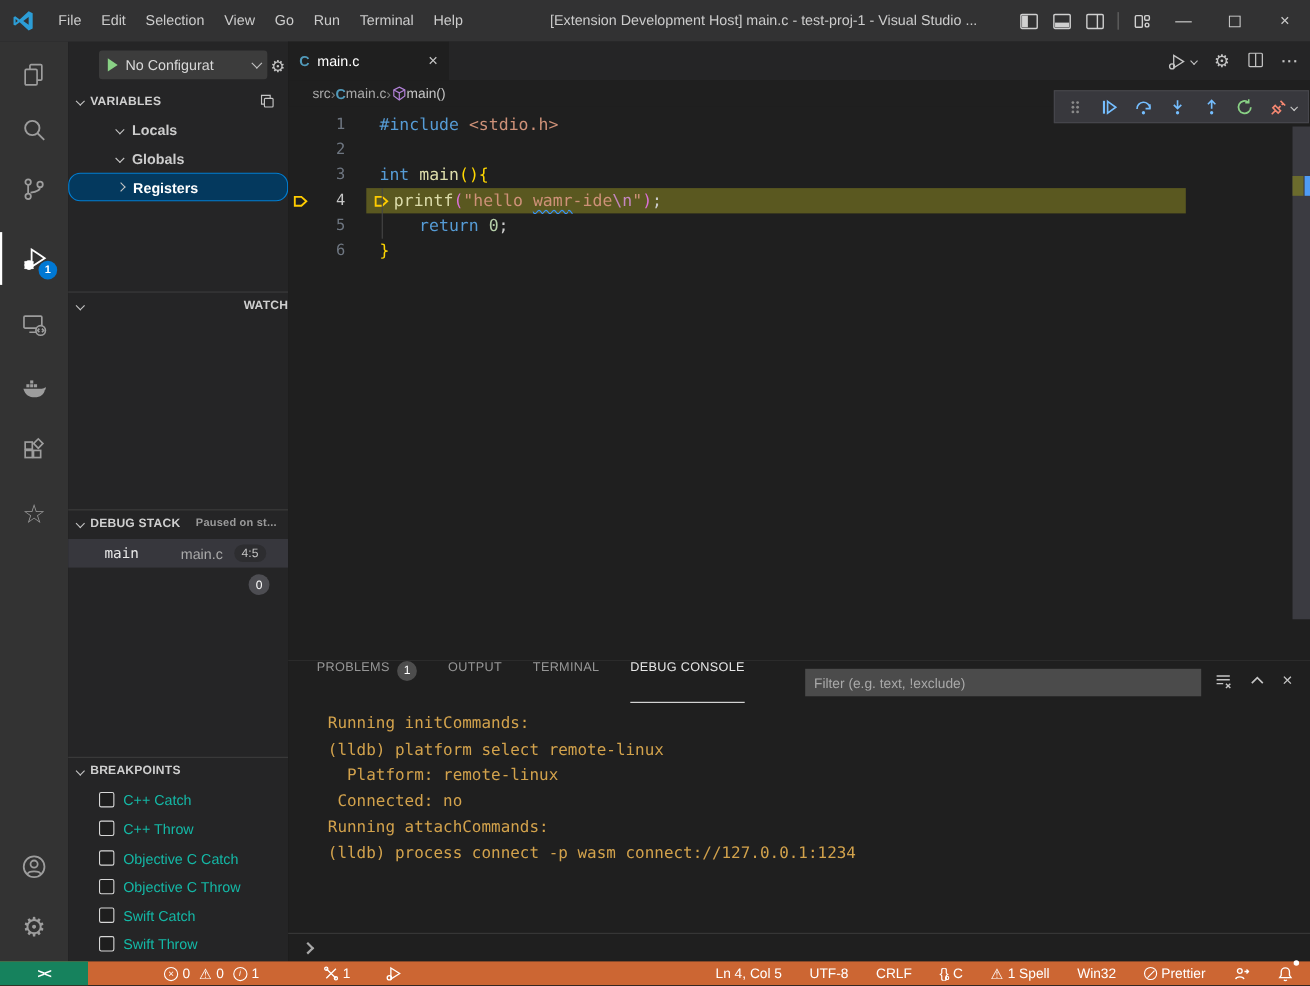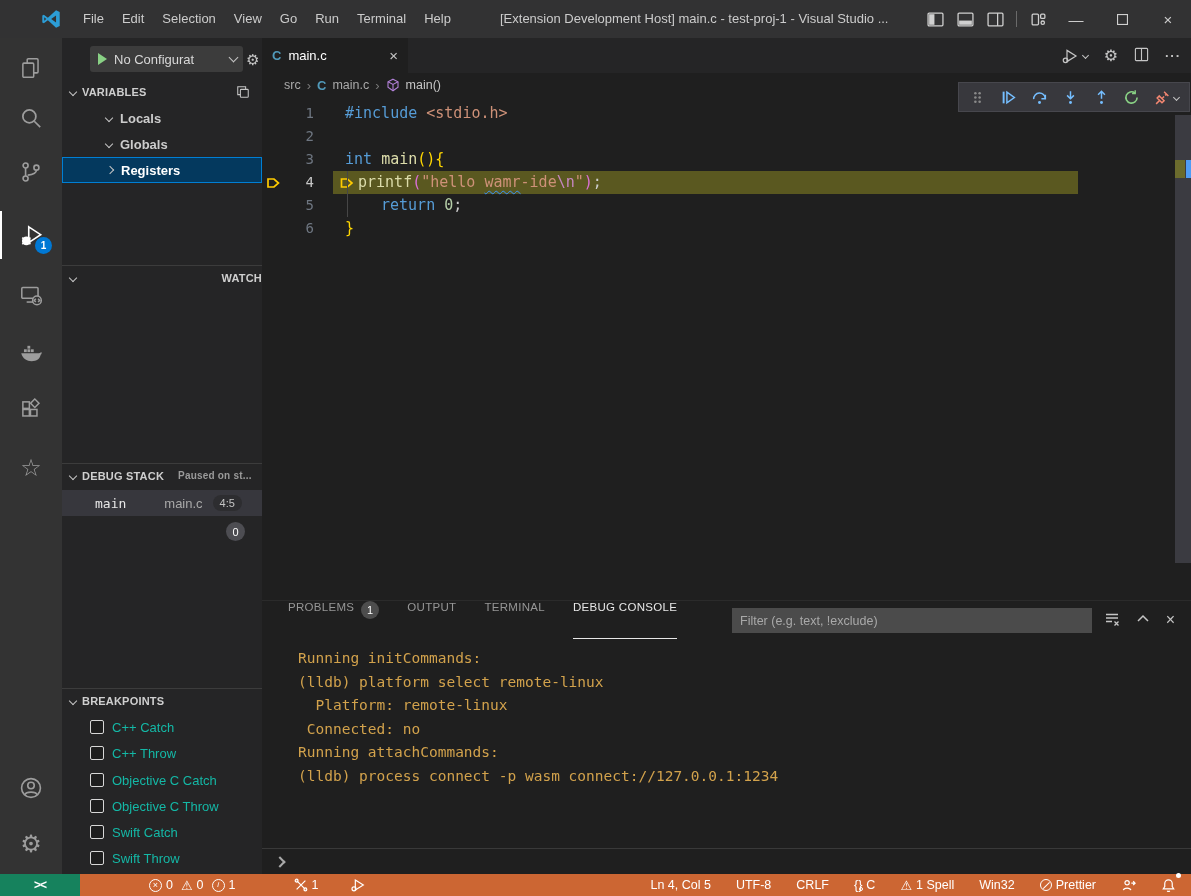--- a/index.html
+++ b/index.html
@@ -5,21 +5,21 @@
   * { margin:0; padding:0; box-sizing:border-box; }
   html,body { background:#1f1f1f; }
   #app {
     position:relative; width:1191px; height:896px; overflow:hidden;
     font-family:"Liberation Sans", sans-serif; color:#cccccc; font-size:13px;
     background:#1f1f1f; user-select:none;
   }
   .mono { font-family:"DejaVu Sans Mono", monospace; }
 
   
-  #titlebar { position:absolute; left:0; top:0; width:1191px; height:38px; background:#32323:3; background:#323233; display:flex; align-items:center;padding-left:30px; }
+  #titlebar { position:absolute; left:0; top:0; width:1191px; height:38px; background:#32323:3; background:#323233; display:flex; align-items:center; }
   .vscode-logo { width:22px; height:22px; margin:0 12px 0 10px; }
   .menu-item { padding:0 9px; height:26px; line-height:26px; color:#cccccc; font-size:13px; border-radius:4px; }
   #win-title { position:absolute; left:500px; top:0; height:38px; line-height:38px; color:#cccccc; font-size:13px; white-space:nowrap; }
   #titlebar-right { position:absolute; right:0; top:0; height:38px; display:flex; align-items:center; }
   .layout-ico { width:30px; height:28px; display:flex; align-items:center; justify-content:center; }
   .tb-sep { width:1px; height:16px; background:#6a6a6a; margin:0 6px; }
   .win-btn { width:46px; height:38px; display:flex; align-items:center; justify-content:center; color:#cccccc; font-size:15px; }
 
   
   #activitybar { position:absolute; left:0; top:38px; width:62px; height:836px; background:#333333; }
@@ -47,21 +47,21 @@
   .bp-row { position:absolute; left:0; width:200px; height:26px; display:flex; align-items:center; font-size:13px; color:#14b8a6; }
   .checkbox { width:14px; height:14px; border:1.5px solid #d7d7d7; border-radius:2px; background:#1e1e1e; margin:0 8px 0 28px; }
 
   
   #main { position:absolute; left:262px; top:38px; width:929px; height:836px; background:#1f1f1f; display:flex; flex-direction:column; }
   #tabbar { height:35px; background:#252526; display:flex; align-items:center; position:relative; }
   #tab-main { width:146px; height:35px; background:#1f1f1f; display:flex; align-items:center; padding:0 10px; color:#ffffff; }
   .c-badge { color:#519aba; font-weight:bold; font-size:13px; margin-right:7px; }
   .tab-close { margin-left:auto; color:#c5c5c5; font-size:15px; }
   #editor-actions { position:absolute; right:10px; top:0; height:35px; display:flex; align-items:center; gap:16px; color:#c5c5c5; }
-  #breadcrumb { height:24px; display:flex; align-items:center; padding-left:22px; color:#a9a9a9; font-size:12.5px; gap:6px; background:#1f1f1f; }
+  #breadcrumb { height:24px; display:flex; align-items:center; padding-left:22px; color:#a9a9a9; font-size:12.5px; gap:0; background:#1f1f1f; }
   .bc-sep { color:#7a7a7a; font-size:13px; }
   #code-area { position:relative; flex:1; padding-top:5px; font-family:"DejaVu Sans Mono", monospace; font-size:15px; }
   .code-row { display:flex; height:23px; line-height:23px; white-space:pre; }
   .glyph { width:24px; position:relative; flex:none; }
   .lnum { width:28px; text-align:right; color:#6e7681; flex:none; font-size:14px; }
   .lnum.cur { color:#c6c6c6; }
   .gap { width:31px; flex:none; }
   .hlwrap { display:flex; align-items:center; background:#5a5820; width:745px; margin-left:-6px; padding-left:6px; }
   .tok-kw { color:#569cd6; } .tok-str { color:#ce9178; } .tok-fn { color:#dcdcaa; }
   .tok-gold { color:#ffd700; } .tok-mag { color:#da70d6; } .tok-esc { color:#c586c0; }
@@ -244,21 +244,21 @@
         </svg>
     </div>
     <div class="tree-row" style="top:67px;">
       <span class="chev"></span>
       <span>Locals</span>
     </div>
     <div class="tree-row" style="top:93px;">
       <span class="chev"></span>
       <span>Globals</span>
     </div>
-    <div class="tree-row selected" style="top:119px; color:#fff;">
+    <div class="tree-row selected" style="top:119px; color:#fff;border-radius:11px;">
       <span class="chev right"></span>
       <span>Registers</span>
     </div>
 
     <div class="sec-head" style="top:227px;justify-content:space-between;">
       <span class="chev"></span>
       <span>WATCH</span>
     </div>
 
     <div class="sec-head" style="top:425px;">

